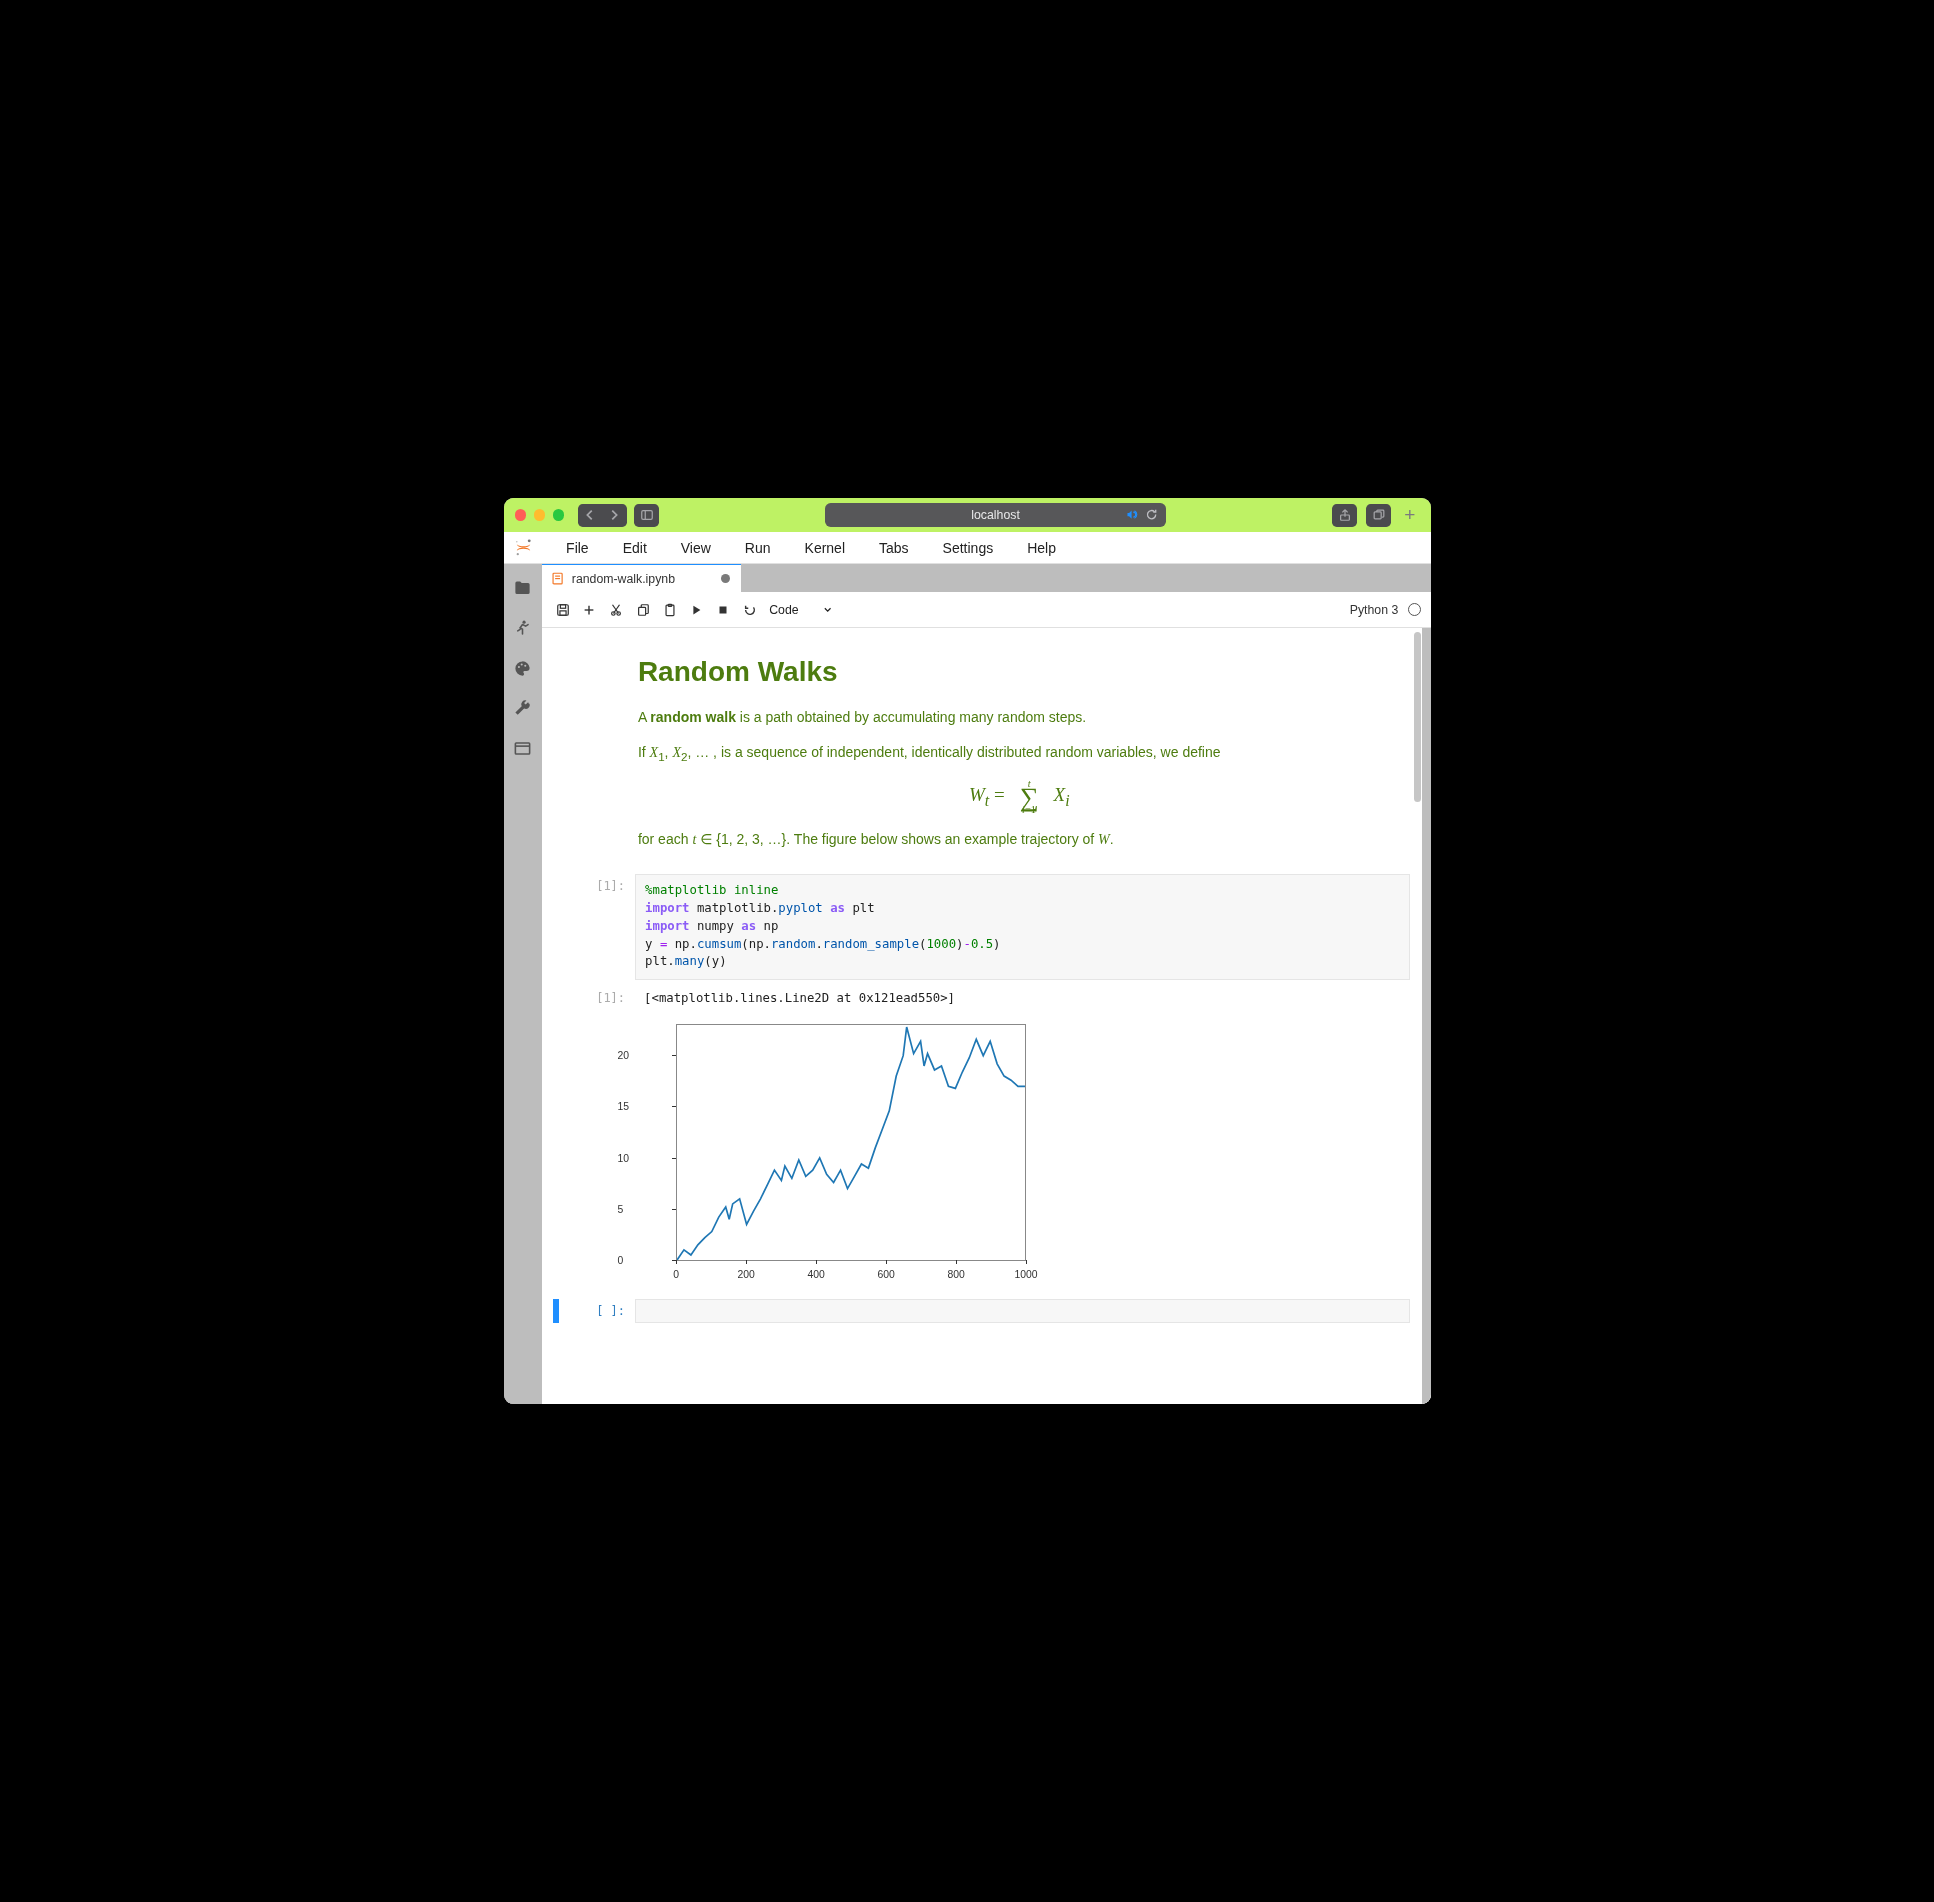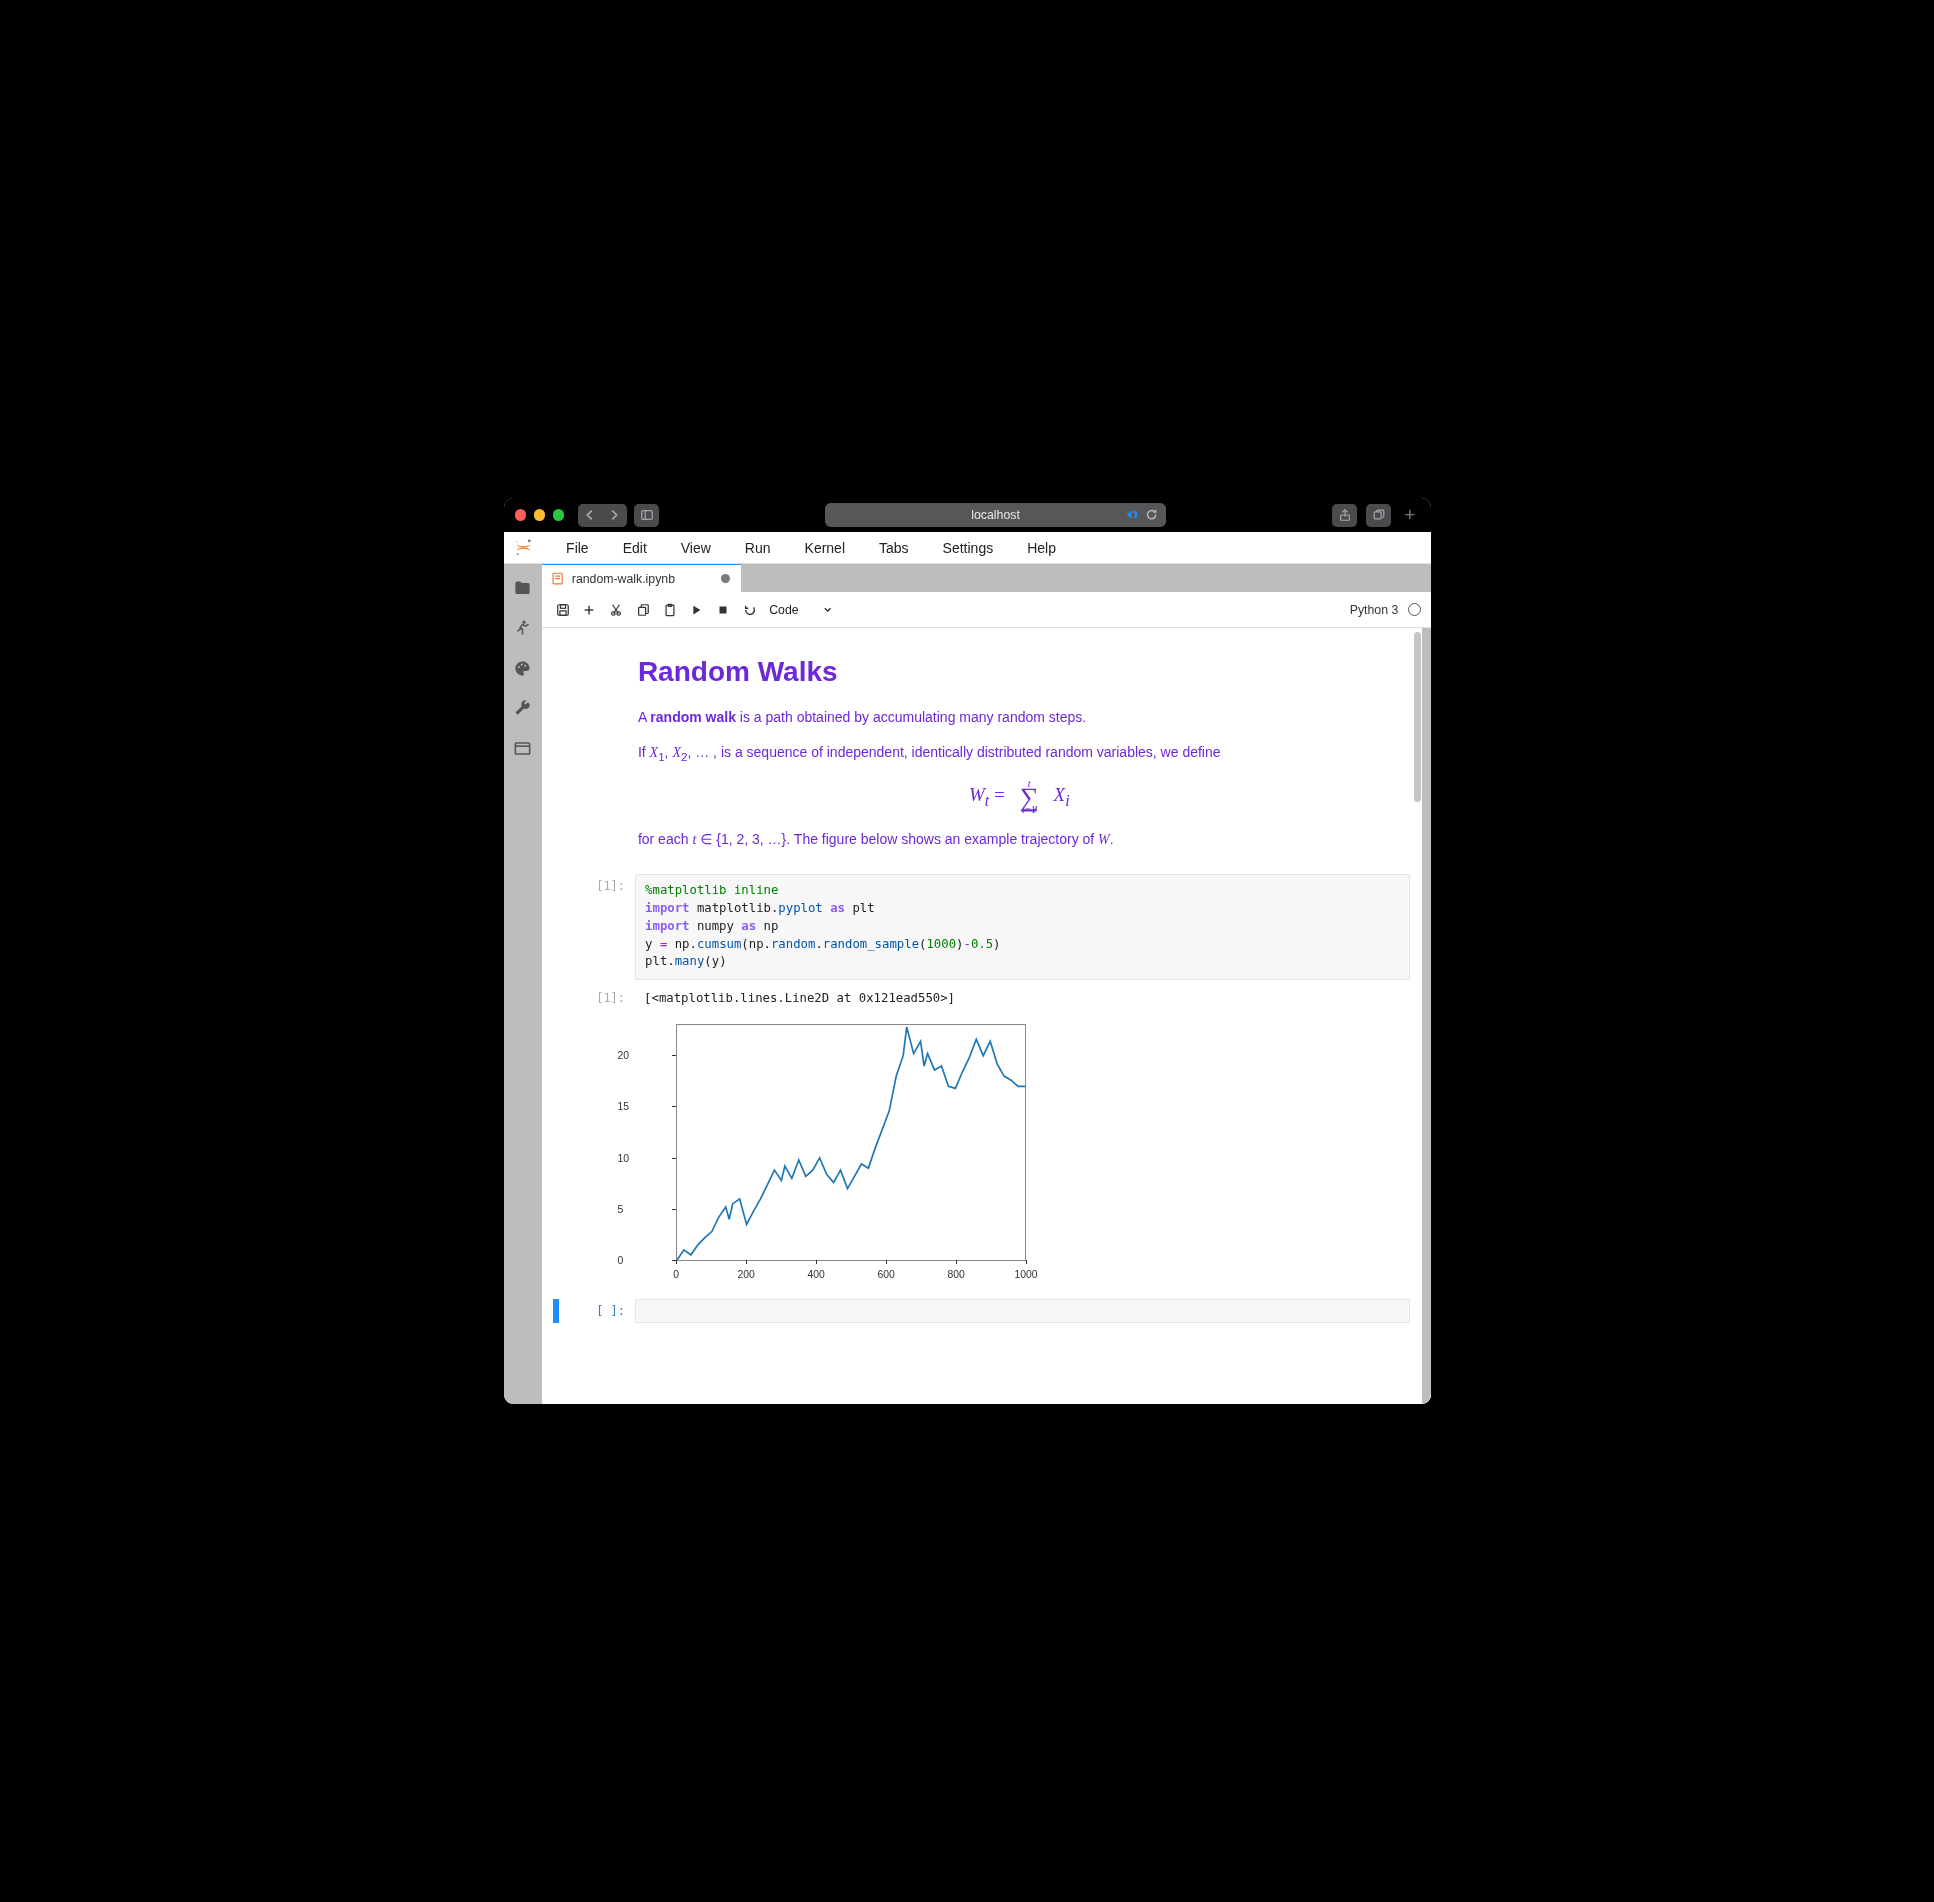--- a/index.html
+++ b/index.html
@@ -17,21 +17,21 @@
   .window {
     width: 927px;
     background: #bdbdbd;
     border-radius: 9.5px;
     overflow: hidden;
     box-shadow: 0 19px 57px rgba(0,0,0,.6);
   }
   
   .titlebar {
     height: 34px;
-    background: #000000;
+    background: #bef264;
     display: flex;
     align-items: center;
     padding: 0 11.4px;
     gap: 7.6px;
   }
   .traffic { display:flex; gap:7.6px; margin-right:5.7px;}
   .dot { width:11.4px; height:11.4px; border-radius:50%; }
   .dot.red{background:#ff5f57;} .dot.yellow{background:#febc2e;} .dot.green{background:#28c840;}
   .tb-btn {
     width:24.6px; height:23px; border-radius:4.7px;
@@ -89,21 +89,21 @@
   .toolbar .spacer{flex:1;}
   .kernel{display:flex;align-items:center;gap:9.5px;color:#333;}
   .kernel .kcircle{width:13.2px;height:13.2px;border:1.5px solid #555;border-radius:50%;}
   .notebook{
     background:#fff; padding:17px 11.4px 38px 11.4px; min-height:776px;
     border-right:9.5px solid #bdbdbd;
     position:relative;
   }
   .nb-scroll{position:absolute; right:0; top:0; bottom:0; width:8.5px; background:transparent;}
   .nb-scroll::before{content:""; position:absolute; right:0.9px; top:3.8px; width:6.6px; height:170px; background:#c6c6c6; border-radius:3.8px;}
-  .md{padding:5.7px 9.5px 3.8px 85px; font-size:14px; color:#6d28d9; line-height:1.5;}
+  .md{padding:5.7px 9.5px 3.8px 85px; font-size:14px; color:#4d7c0f; line-height:1.5;}
   .md h1{font-size:28px; font-weight:700; margin:0 0 13.2px 0;}
   .eq{ text-align:center; font-family:"STIXGeneral","Cambria Math","Times New Roman",serif; font-size:19px; margin:7.6px 0 7.6px 0;}
   .sum-top{font-size:10.4px; display:block; margin-bottom:-1.9px;}
   .sum-bot{font-size:10.4px; display:block; margin-top:-1.9px;}
   .sigma{font-size:26.5px; line-height:19px;}
   .mathi{font-style:italic; font-family:"STIXGeneral","Cambria Math","Times New Roman",serif;}
   .cell{display:flex; margin:5.7px 0;}
   .prompt{width:76px; text-align:right; padding:5.7px 9.5px 0 0; color:#ababab; font-family:Menlo,Consolas,monospace; font-size:12px;}
   .prompt.blue{color:#307fc1;}
   .input{flex:1; background:#f7f7f7; border:0.9px solid #e5e5e5; padding:7.6px 9.5px; font-family:Menlo,Consolas,monospace; font-size:12.3px; line-height:1.45; white-space:pre;}

